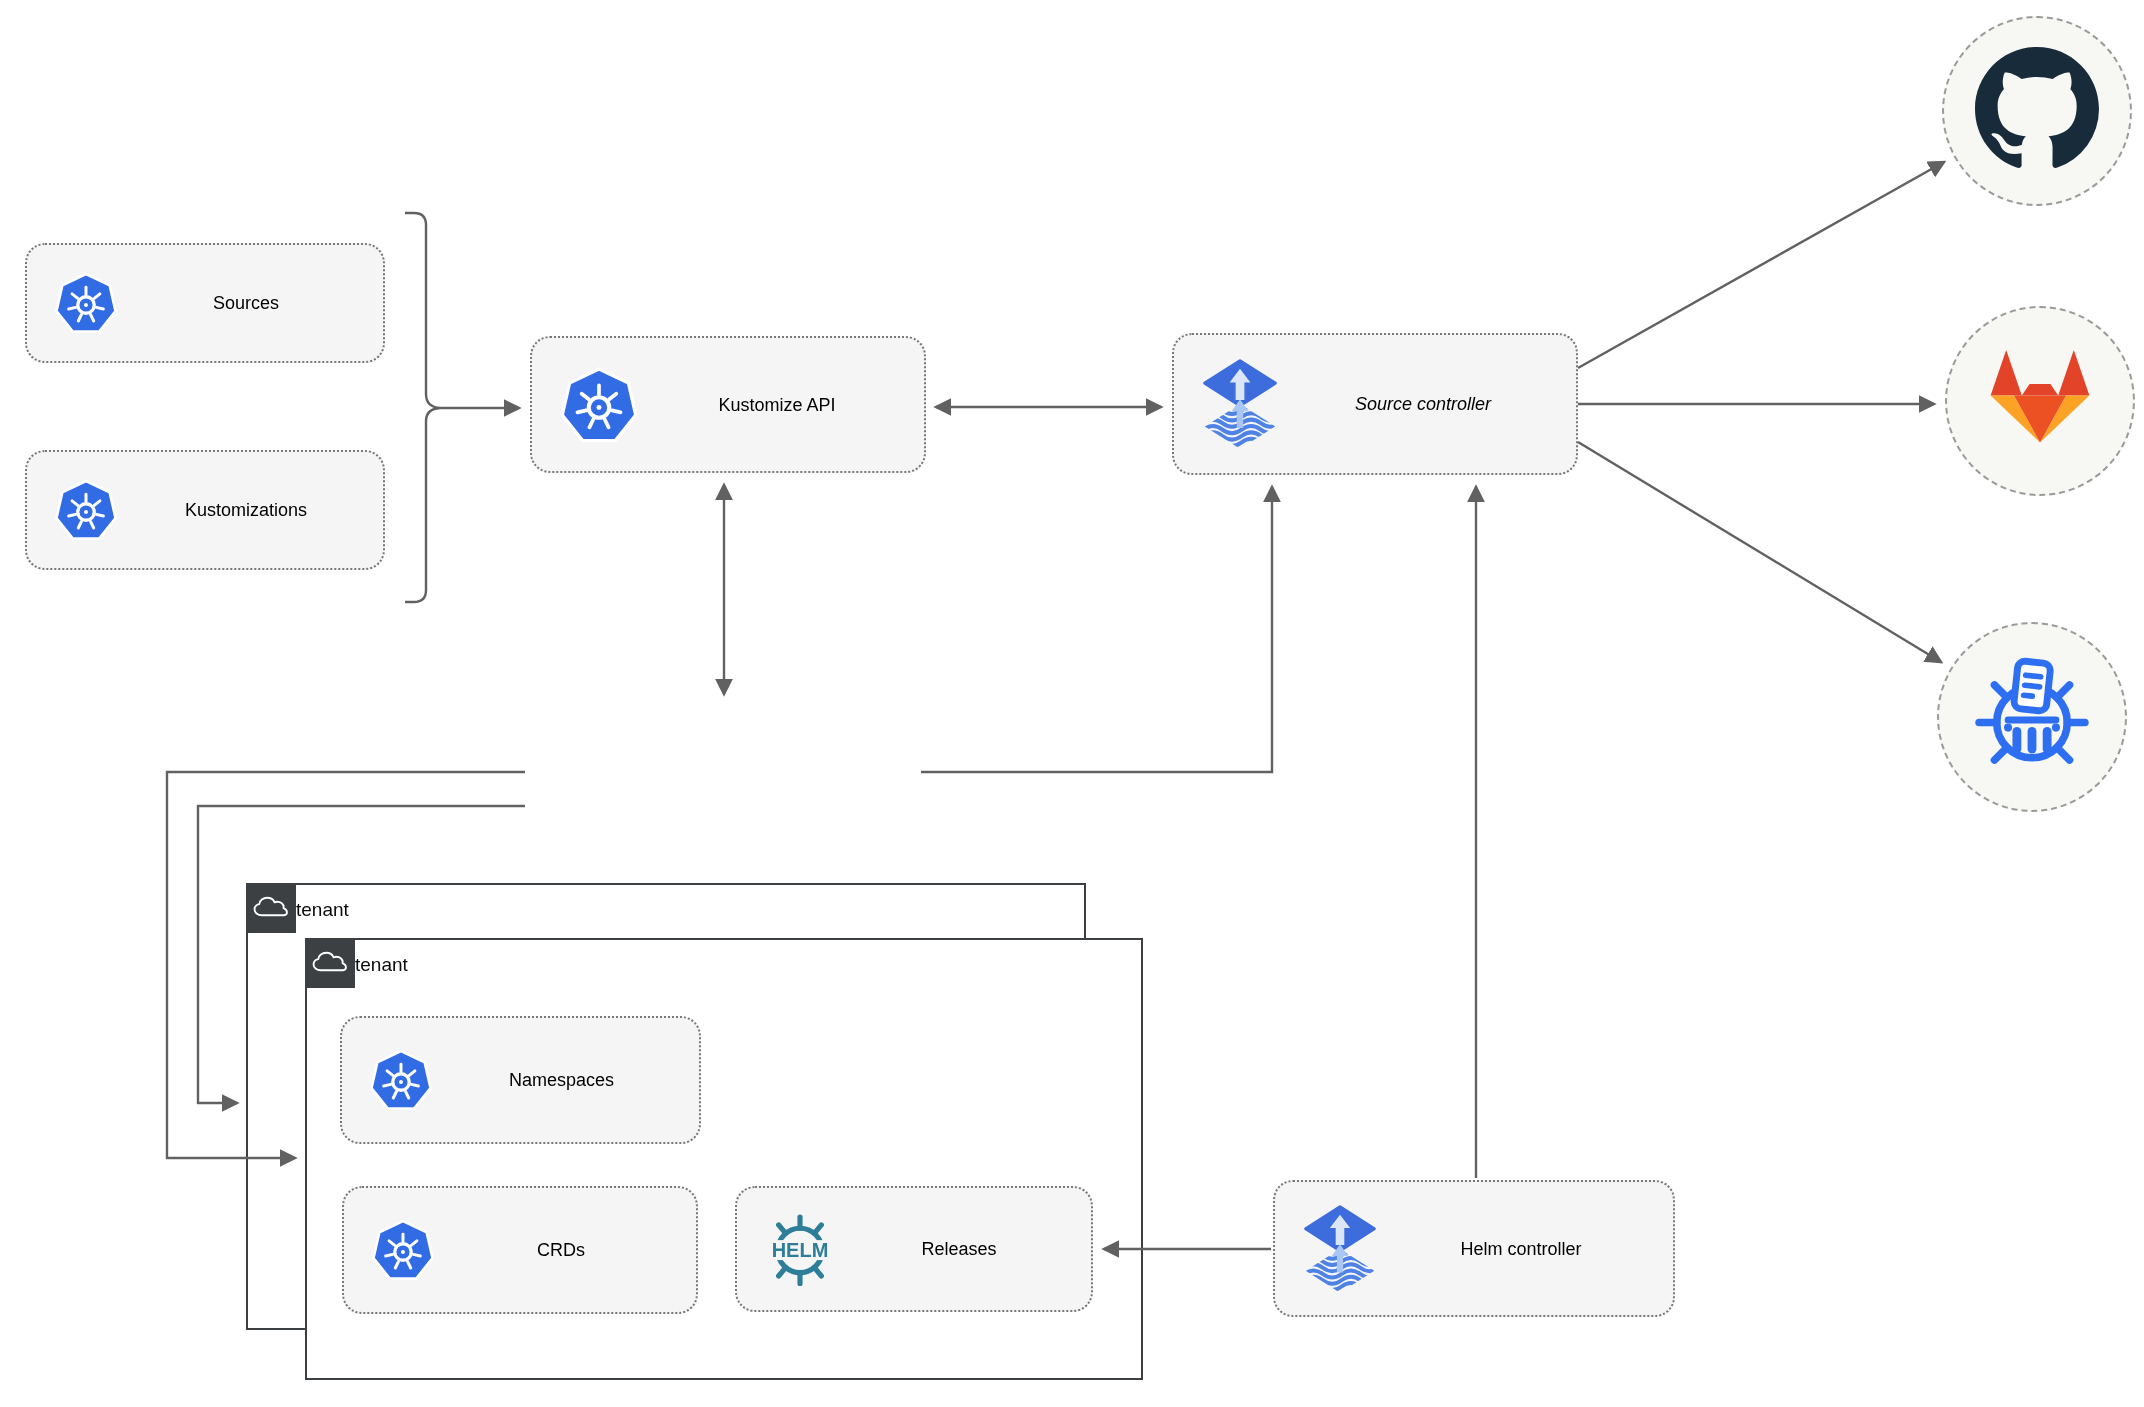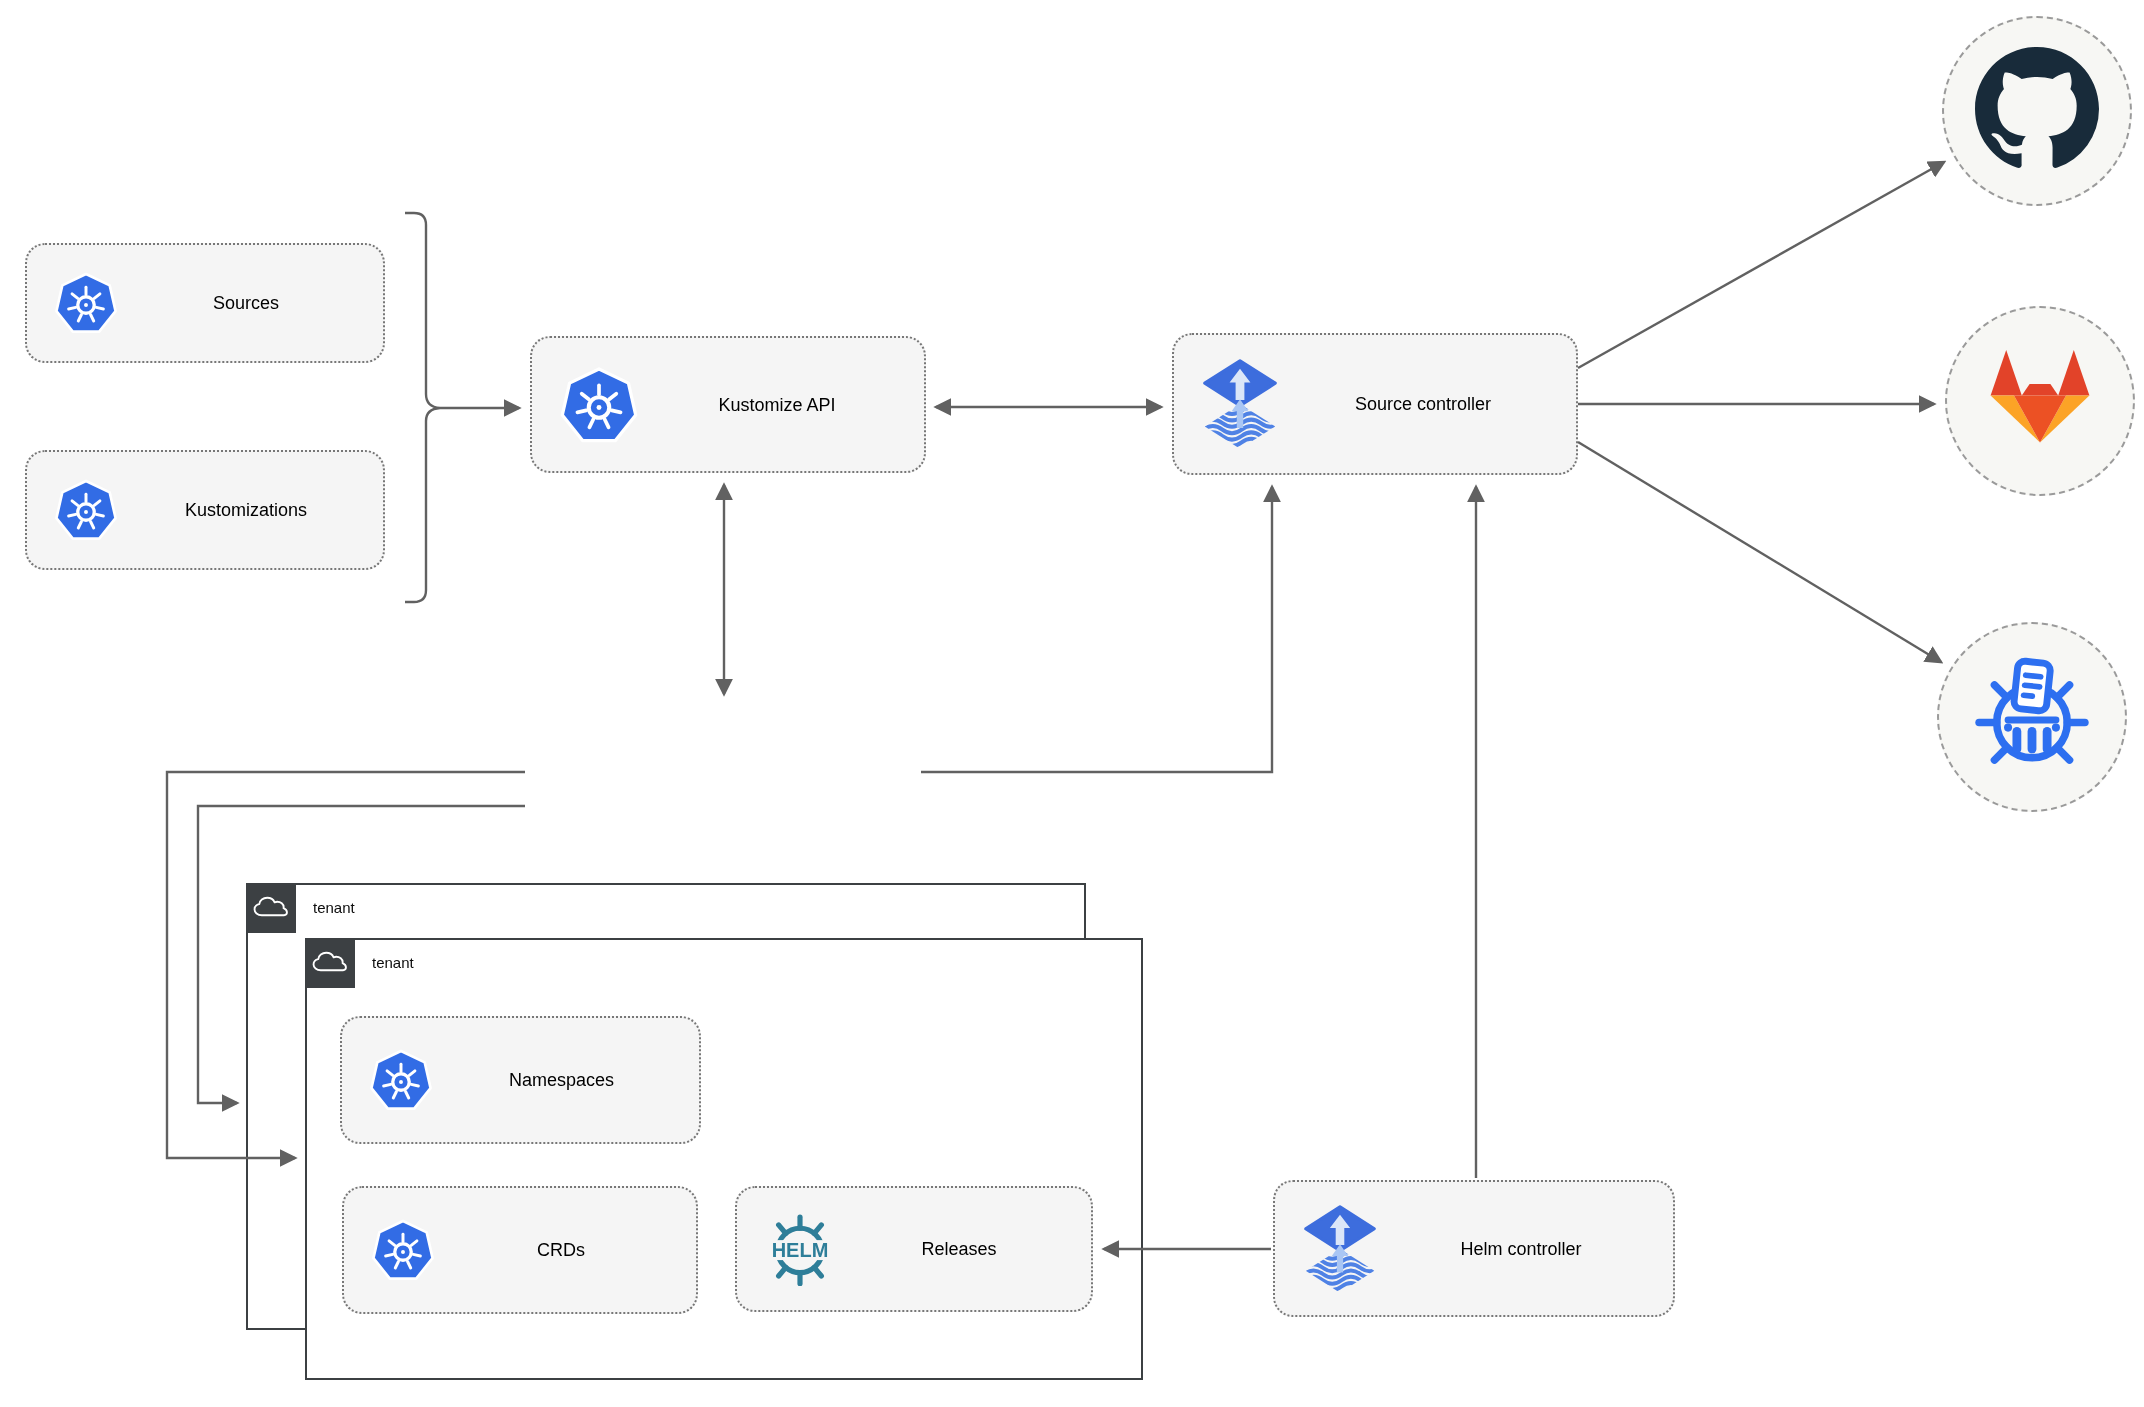--- a/index.html
+++ b/index.html
@@ -20,21 +20,21 @@
   .ic{flex:0 0 auto;display:block;}
   
   .tenant{
     position:absolute;background:#ffffff;border:2px solid #3c4043;box-sizing:border-box;
   }
   .tenant-badge{
     position:absolute;top:-2px;left:-2px;width:50px;height:50px;background:#3c4043;
     display:flex;align-items:center;justify-content:center;
   }
   .tenant-label{
-    position:absolute;top:14px;left:65px;font-size:15px;color:#0c0c0c;
+    position:absolute;top:14px;left:48px;font-size:19px;color:#0c0c0c;
   }
   
   .circle-node{
     position:absolute;width:190px;height:190px;border-radius:50%;
     background:#f7f7f4;border:2px dashed #9a9a9a;box-sizing:border-box;
     display:flex;align-items:center;justify-content:center;z-index:3;
   }
   svg.overlay{position:absolute;top:0;left:0;z-index:4;pointer-events:none;}
   .defs-holder{position:absolute;width:0;height:0;overflow:hidden;}
 </style>
@@ -192,21 +192,21 @@
 
   <div class="node" style="left:530px;top:336px;width:396px;height:137px;">
     <span>
       <svg class="ic" width="82" height="82">
           <use href="#sym-k8s"></use>
         </svg>
     </span>
     <div class="label">Kustomize API</div>
   </div>
 
-  <div class="node ctrl" style="left:1172px;top:333px;width:406px;height:142px;">
+  <div class="node ctrl" style="left:1172px;top:333px;width:406px;height:142px;font-style:italic;">
     <span>
       <svg class="ic" width="80" height="90">
           <use href="#sym-flux"></use>
         </svg>
     </span>
     <div class="label">Source controller</div>
   </div>
 
 
   <div class="node ctrl" style="left:1273px;top:1180px;width:402px;height:137px;">

